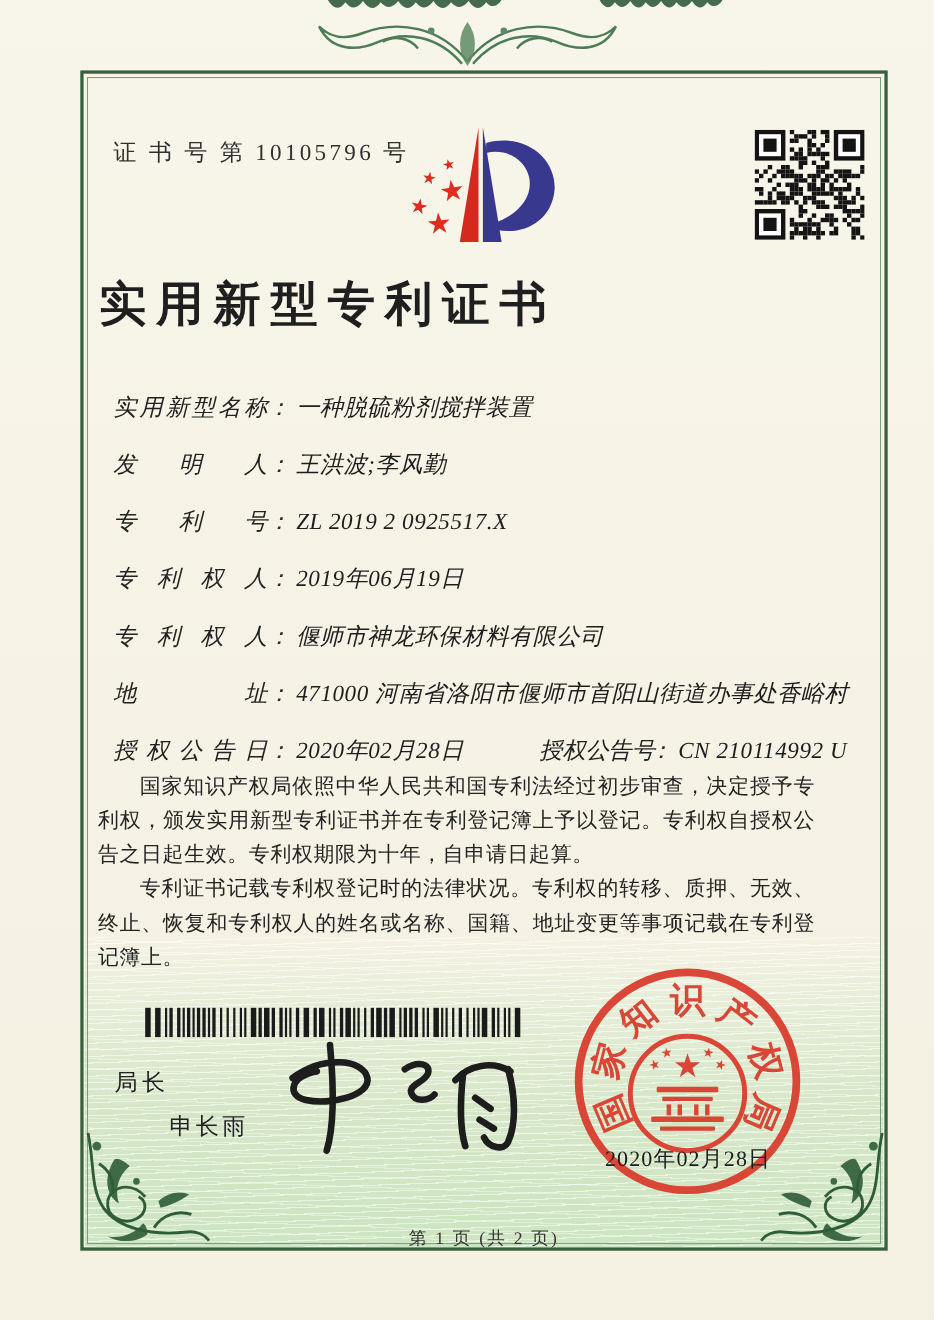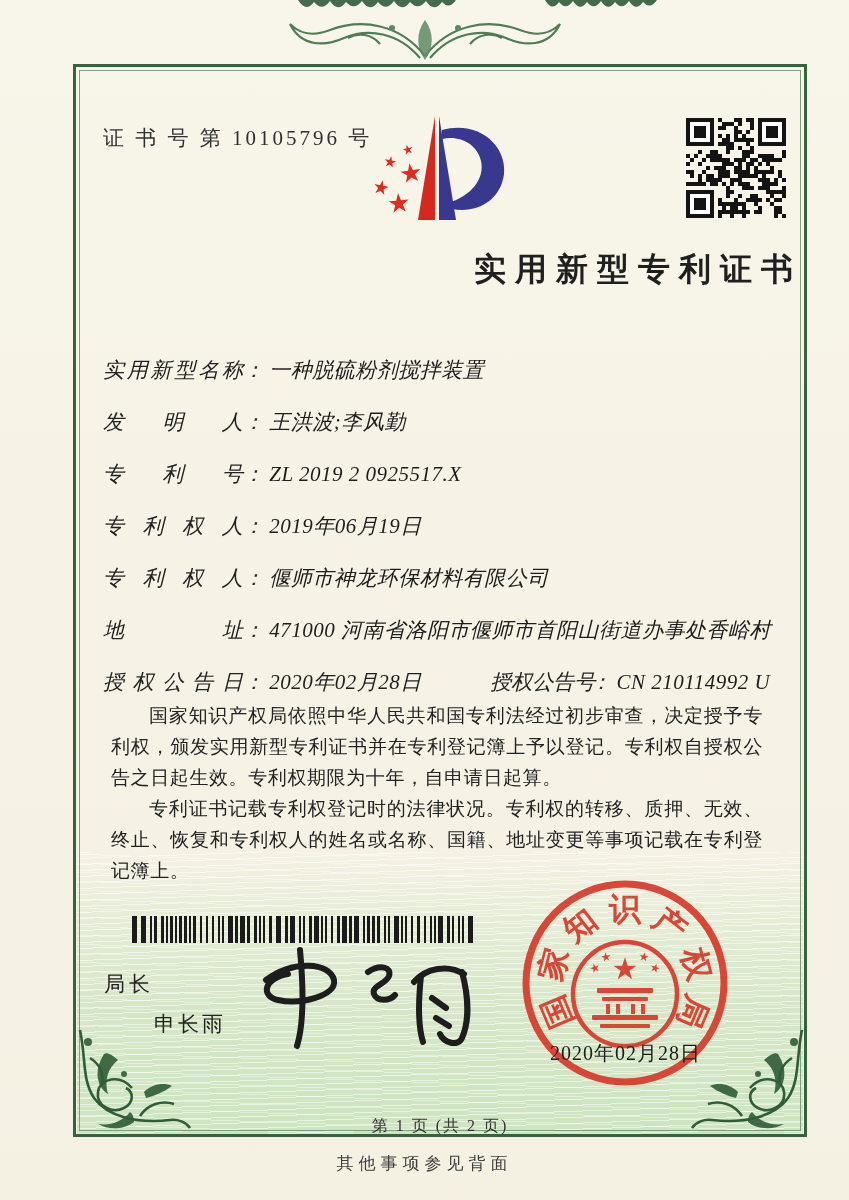--- a/index.html
+++ b/index.html
@@ -13,31 +13,31 @@
   .frame::after{content:"";position:absolute;inset:3px;border:1px solid #7ba181;}
   
   .guilloche{position:absolute;left:77px;right:46px;top:852px;height:282px;z-index:0;
     background:
       repeating-linear-gradient(178deg,rgba(255,255,255,.55) 0 1px,rgba(255,255,255,0) 1px 6px),
       repeating-linear-gradient(182deg,rgba(255,255,255,.4) 0 1px,rgba(255,255,255,0) 1px 9px),
       linear-gradient(180deg,rgba(215,233,203,0) 0%,rgba(213,232,200,.45) 22%,rgba(206,228,192,.8) 55%,#cde5c0 100%);}
   .cert-no{position:absolute;left:103px;top:124px;font-size:21px;letter-spacing:3px;color:#303030;z-index:2;}
   .logo{position:absolute;left:355px;top:106px;width:185px;height:133px;z-index:2;}
   .qr{position:absolute;left:686px;top:118px;width:100px;height:100px;z-index:2;}
-  .title{position:absolute;left:68px;width:734px;top:248px;text-align:right;
-         font-size:32px;font-weight:600;letter-spacing:9px;color:#1f1f1f;z-index:2;}
+  .title{position:absolute;left:90px;width:734px;top:248px;text-align:left;
+         font-size:43px;font-weight:600;letter-spacing:9px;color:#1f1f1f;z-index:2;}
   .fields{position:absolute;left:103px;top:356px;width:700px;z-index:2;}
   .frow{white-space:nowrap;height:28px;line-height:28px;margin-bottom:24px;font-size:21px;font-style:italic;}
   .flabel{display:inline-block;width:140px;text-align:justify;text-align-last:justify;
           vertical-align:top;color:#222;}
   .flabel.short{width:100px;margin-left:30px;}
   .colon{display:inline-block;vertical-align:top;}
   .fvalue{letter-spacing:.5px;color:#1d1d1d;}
   .grant-left{display:inline-block;width:352px;}
-  .paras{position:absolute;left:111px;top:700px;width:652px;z-index:2;}
+  .paras{position:absolute;left:89px;top:700px;width:652px;z-index:2;}
   .paras p{margin:0;font-size:19px;line-height:31px;text-indent:2em;
            text-align:justify;letter-spacing:.6px;color:#232323;}
   .barcode{position:absolute;left:130px;top:916px;width:350px;height:27px;z-index:2;}
   .signer-title{position:absolute;left:104px;top:970px;font-size:21px;letter-spacing:4px;z-index:3;color:#222;}
   .signer-name{position:absolute;left:108px;top:1010px;font-size:21px;letter-spacing:3px;z-index:3;color:#222;margin-left:46px;}
   .signature{position:absolute;left:238px;top:942px;width:235px;height:108px;z-index:3;}
   .seal{position:absolute;left:518px;top:876px;width:215px;height:215px;z-index:2;opacity:.93;}
   .seal-char{font-size:32px;font-weight:bold;fill:#d93a2b;}
   .seal-date{position:absolute;left:518px;top:1040px;width:215px;text-align:center;
              font-size:20px;letter-spacing:1px;color:#1c1c1c;z-index:3;}
@@ -471,21 +471,20 @@
         <rect x="113" y="128" width="4" height="10"></rect>
           <rect x="123" y="128" width="4" height="10"></rect>
         <rect x="74" y="139" width="66" height="5" rx="1"></rect>
         <rect x="82" y="148" width="50" height="4" rx="1"></rect>
       </g>
     </g>
   </svg>
   <div class="seal-date">2020年02月28日</div>
 
   <div class="page-info">第 1 页 (共 2 页)</div>
-  <div class="back-note">其他事项参见背面</div>
 
   <svg class="corner bl" viewBox="0 0 118 108">
     <g fill="none" stroke="#2e5d37" stroke-width="2.6">
       <path d="M 6 2 C 12 30 8 52 20 70 C 33 88 62 96 96 92 C 104 91 112 94 116 100"></path>
       <path d="M 58 60 C 46 46 26 50 24 64 C 22 78 38 86 50 80 C 60 75 60 64 52 60"></path>
       <path d="M 66 88 C 74 76 88 72 100 76"></path>
       <path d="M 16 30 C 26 36 30 46 28 56"></path>
     </g>
     <g fill="#2e5d37" opacity=".9">
       <path d="M 30 26 C 20 42 22 58 34 66 C 30 52 34 40 44 32 C 38 27 33 24 30 26 Z"></path>

